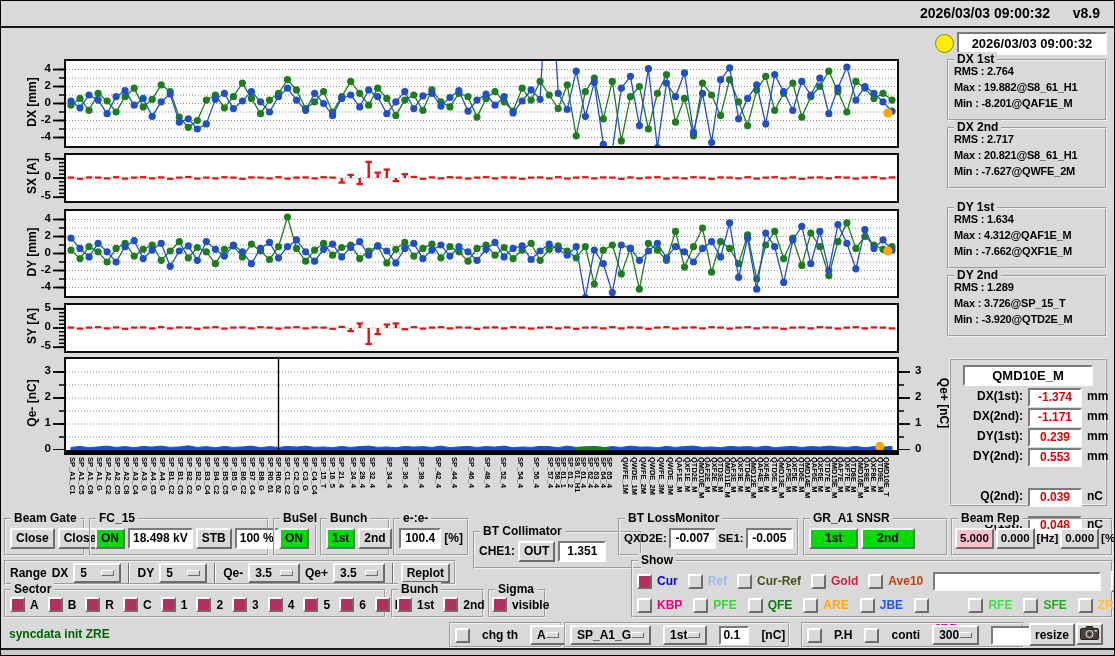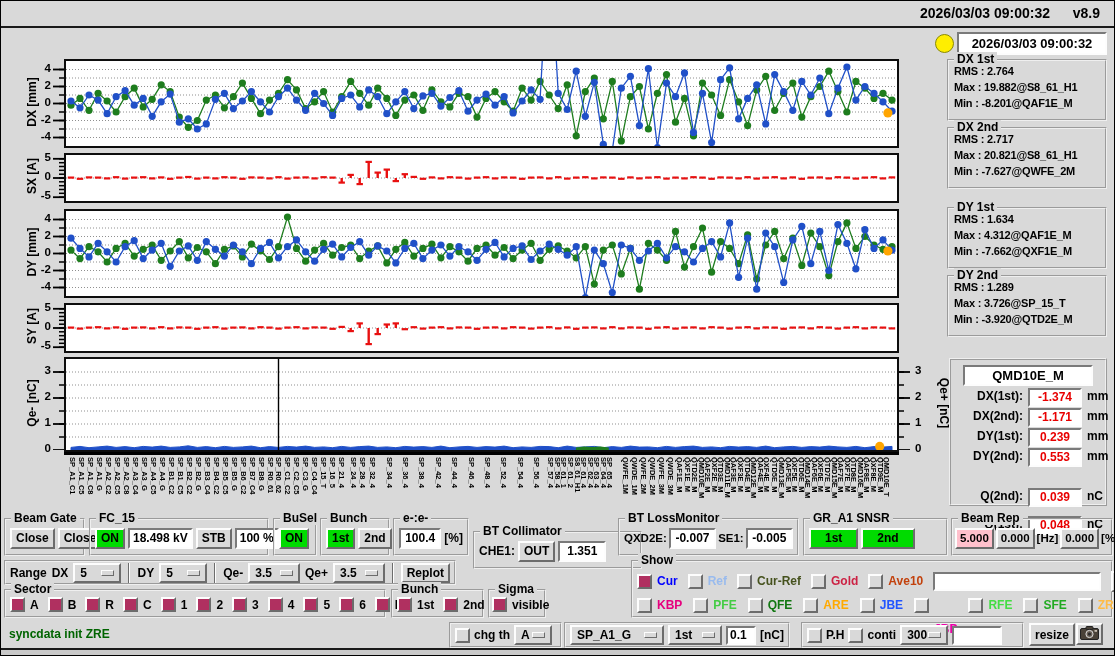--- a/index.html
+++ b/index.html
@@ -69,21 +69,21 @@
             font-weight:bold;font-size:13px;text-align:center;line-height:17px;}
   .qmdrow{position:absolute;left:0;width:100%;height:17px;}
   .qmdlab{position:absolute;left:0;width:72px;text-align:right;font-weight:bold;font-size:12px;line-height:17px;}
   .qmdval{position:absolute;left:77px;width:50px;height:15px;background:#fff;
           border:2px solid;border-color:#7a7a7a #fdfdfd #fdfdfd #7a7a7a;
           color:#e80000;font-weight:bold;font-size:12px;text-align:center;line-height:15px;}
   .qmdunit{position:absolute;left:136px;font-weight:bold;font-size:12px;line-height:17px;}
   
   .statusmsg{position:absolute;left:8px;top:626px;font-weight:bold;font-size:12px;color:#006400;}
   .sframe{position:absolute;top:621px;height:26px;border:2px groove #efefef;box-sizing:border-box;}
-  .sfrow{display:flex;align-items:center;gap:4px;height:100%;padding:0 4px;box-sizing:border-box;}
+  .sfrow{display:flex;align-items:center;gap:12px;height:100%;padding:0 4px;box-sizing:border-box;}
   .botline{position:absolute;left:0;top:647px;width:100%;height:2px;background:#1a1a1a;}
   .bstrip{position:absolute;left:0;top:649px;width:100%;height:7px;background:#c9c9c9;}
   .cambtn{width:27px;height:22px;background:#d9d9d9;border:2px solid;
           border-color:#fdfdfd #6c6c6c #6c6c6c #fdfdfd;padding:1px 2px;}
 </style>
 </head>
 <body>
 
 <div id="win">
 

